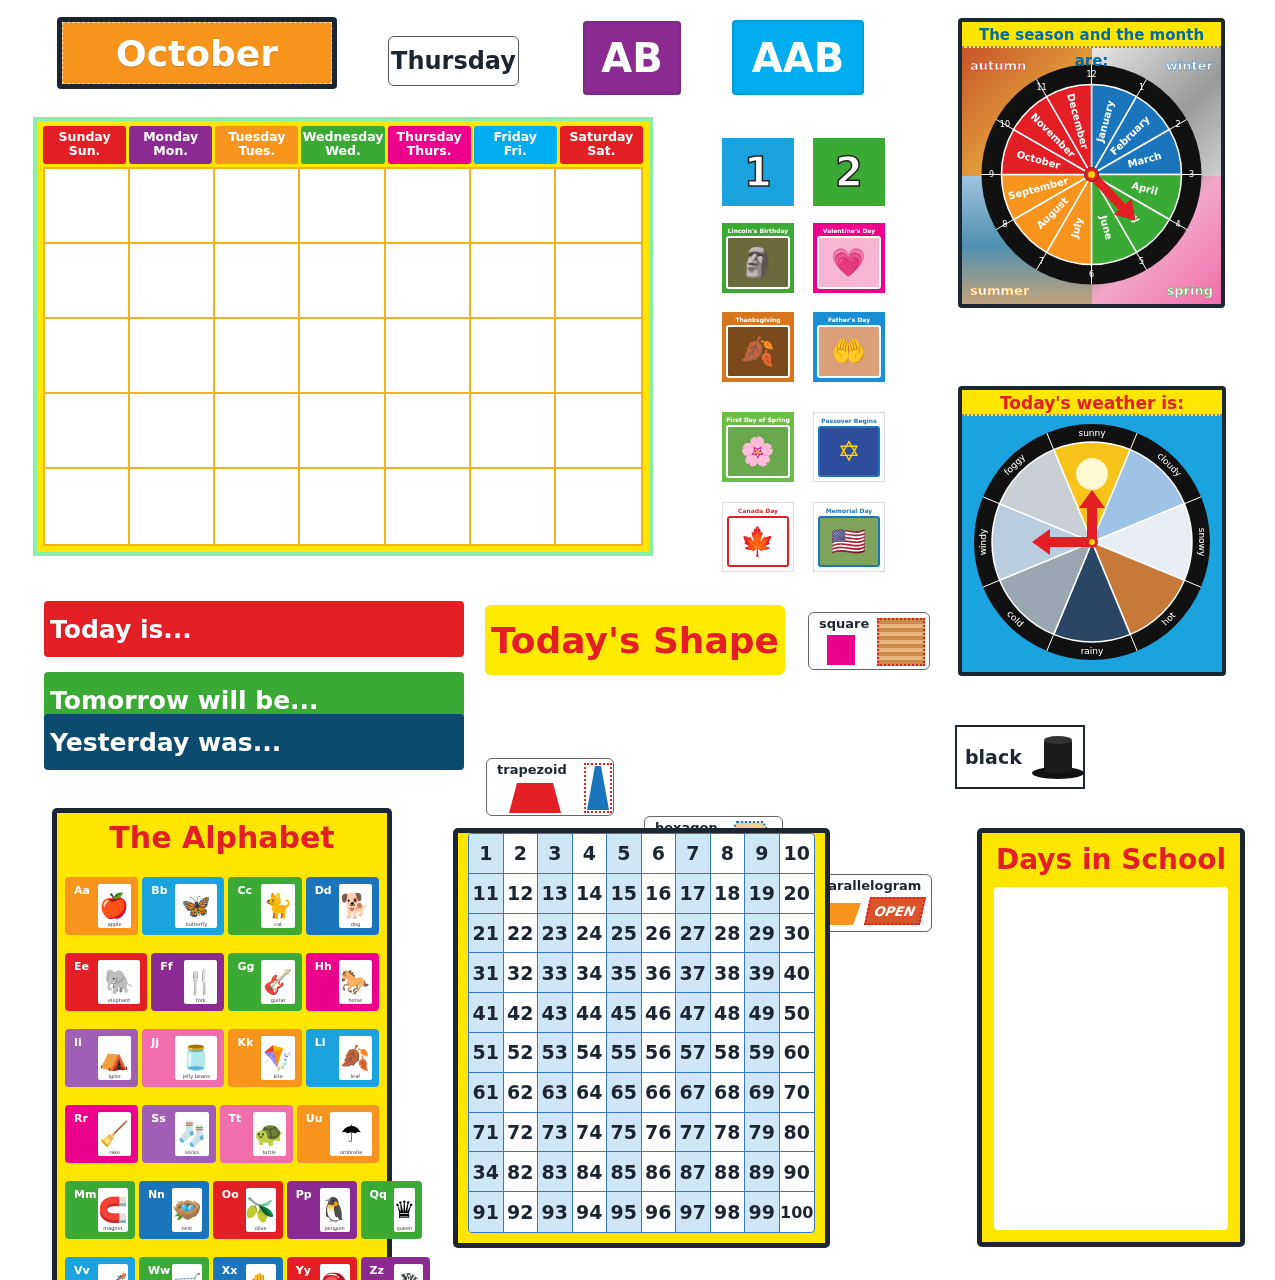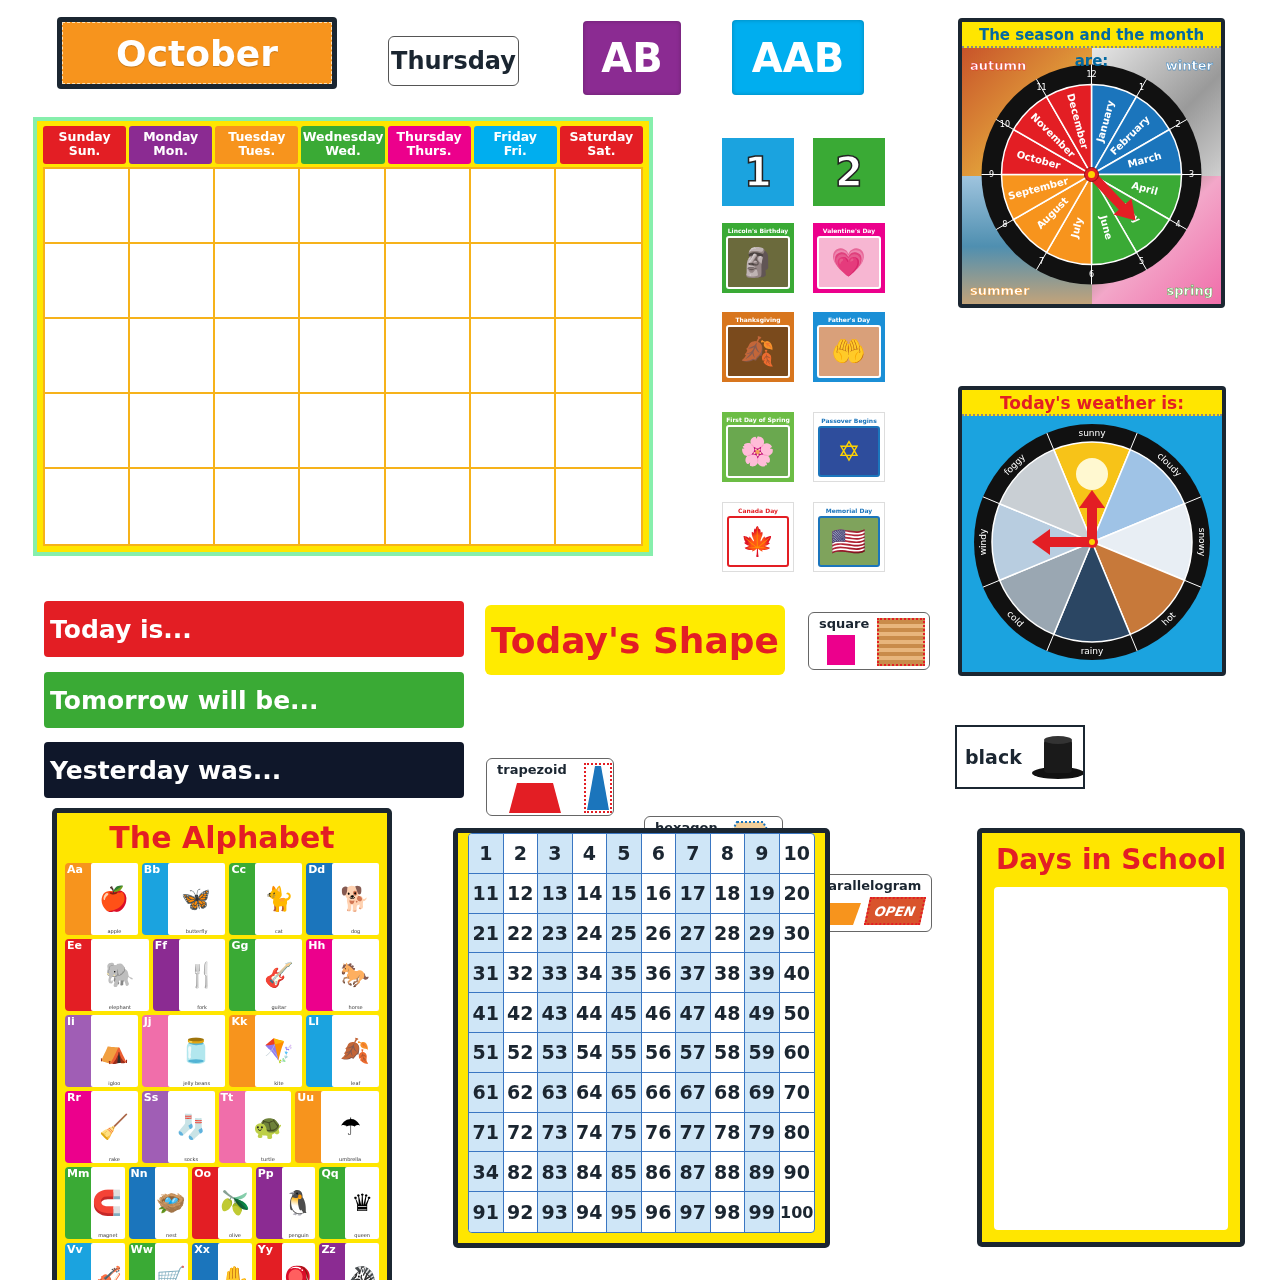--- a/index.html
+++ b/index.html
@@ -57,21 +57,21 @@
   .color-card { left: 955px; top: 725px; width: 130px; height: 64px; border: 2px solid #1b2631; background: #fff; display: flex; align-items: center; padding-left: 8px; gap: 4px; }
 
   
   .poster { background: #1b2631; padding: 5px; border-radius: 5px; }
   .poster-inner { width: 100%; height: 100%; background: #ffe600; display: flex; flex-direction: column; align-items: stretch; }
   .poster-title { color: #e31e24; font-weight: bold; text-align: center; }
 
   .alpha { left: 52px; top: 808px; width: 340px; height: 522px; }
   .alpha-rows { flex: 1; display: flex; flex-direction: column; gap: 4px; padding: 0 8px 10px 8px; }
   .alpha-row { flex: 1; display: flex; gap: 4px; }
-  .alpha-card { border-radius: 4px; position: relative; padding: 0; display: flex; }
+  .alpha-card { border-radius: 4px; position: relative; padding: 7px; display: flex; margin-top: 14px; }
   .alpha-letter { color: #fff; font-size: 11px; font-weight: bold; width: 26px; padding-left: 2px; line-height: 14px; }
   .alpha-pic { flex: 1; background: #fff; border-radius: 2px; display: flex; flex-direction: column; align-items: center; justify-content: center; position: relative; }
   .alpha-emoji { font-size: 24px; line-height: 1; }
   .alpha-word { font-size: 5px; color: #333; position: absolute; bottom: 1px; }
 
   .numbers { left: 453px; top: 828px; width: 377px; height: 420px; }
   .num-grid { margin: 0 10px 10px 10px; flex: 1; display: grid; grid-template-columns: repeat(10, 1fr); grid-template-rows: repeat(10, 1fr); border: 1.5px solid #3a76c2; border-radius: 4px; overflow: hidden; background: #fff; }
   .num-cell { border-right: 1.5px solid #3a76c2; border-bottom: 1.5px solid #3a76c2; display: flex; align-items: center; justify-content: center; font-size: 19px; font-weight: bold; color: #1b2631; }
   .num-cell.odd-col { background: #cfe6f7; }
 
@@ -306,21 +306,21 @@
           <polygon points="-60,0 -42,-13 -42,13" fill="#e31e24"></polygon>
           <circle r="6" fill="#e31e24"></circle>
           <circle r="3" fill="#ffd200"></circle>
         </g>
       </svg>
   </div>
 </div>
 
 <div class="abs strip" style="top:601px;background:#e31e24">Today is...</div>
 <div class="abs strip" style="top:672px;background:#3aaa35">Tomorrow will be...</div>
-<div class="abs strip" style="top:742px;background:#0f172a">Yesterday was...</div>
+<div class="abs strip" style="top:714px;background:#0c4a6e">Yesterday was...</div>
 
 <div class="abs shape-title">Today's Shape</div>
 
 <div class="abs shape-card" style="left:808px;top:612px;width:122px;height:58px">
   <span class="shape-name">square</span>
   <div class="abs" style="left:18px;top:22px;width:28px;height:30px;background:#ec008c"></div>
   <div class="shape-photo" style="left:68px;top:5px;width:48px;height:48px;background:repeating-linear-gradient(0deg,#c98b4a 0 4px,#e8b57c 4px 8px)"></div>
 </div>
 
 <div class="abs shape-card" style="left:486px;top:700px;width:128px">

